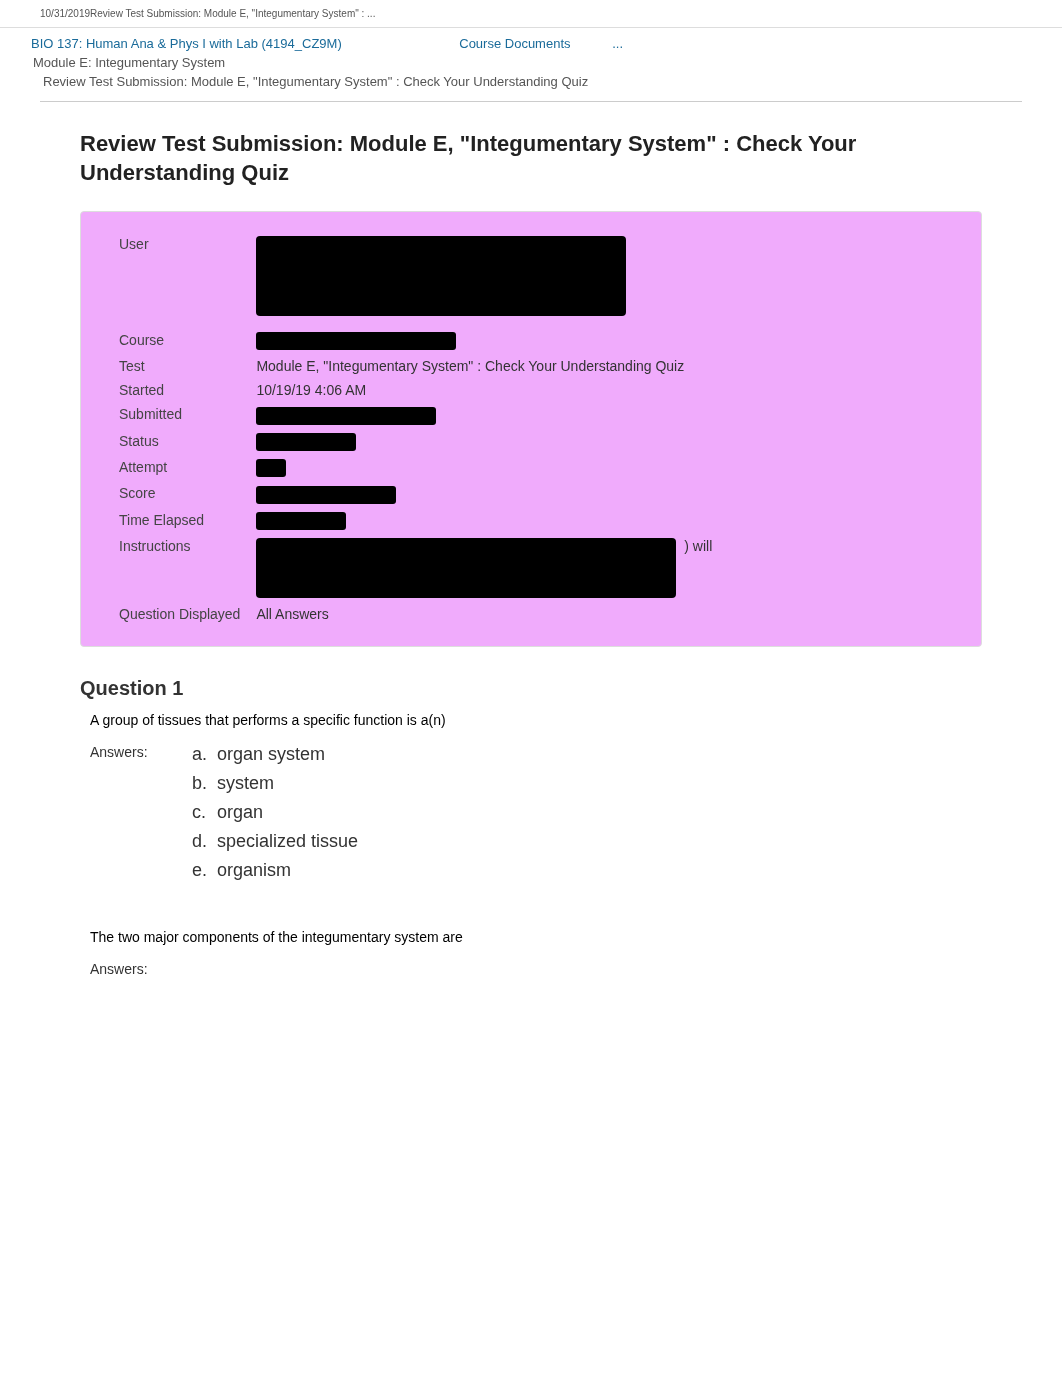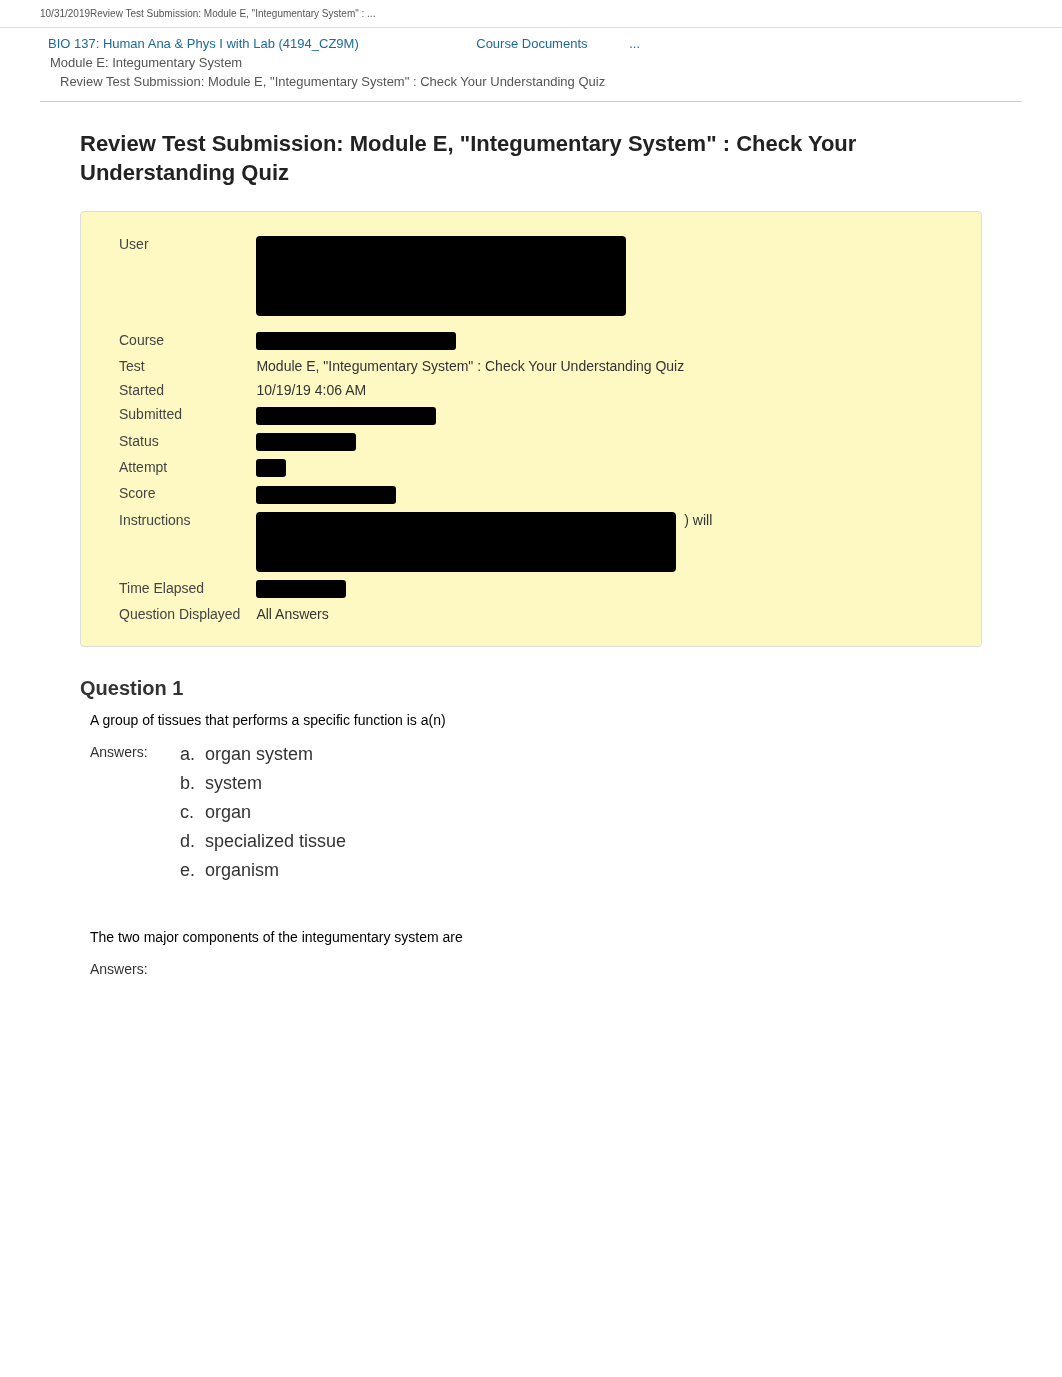--- a/index.html
+++ b/index.html
@@ -14,21 +14,21 @@
     .top-bar {
       display: flex;
       justify-content: flex-start;
       padding: 8px 40px;
       font-size: 10px;
       color: #555;
       border-bottom: 1px solid #ddd;
     }
 
     .breadcrumb-area {
-      padding: 8px 40px 4px 48px;
+      padding: 8px 40px 4px 31px;
       font-size: 13px;
     }
 
     .breadcrumb-row1 {
       display: flex;
       gap: 10px;
       align-items: center;
       margin-bottom: 4px;
     }
 
@@ -67,21 +67,21 @@
 
     .page-title {
       font-size: 22px;
       font-weight: bold;
       color: #222;
       margin-bottom: 24px;
       line-height: 1.3;
     }
 
     .info-table-container {
-      background: #fef9c3;
+      background: #f0abfc;
       border: 1px solid #ddd;
       border-radius: 4px;
       padding: 20px 30px;
       margin-bottom: 30px;
       position: relative;
     }
 
     .info-table {
       width: 100%;
       border-collapse: collapse;
@@ -134,21 +134,21 @@
 
     .question-text {
       font-size: 14px;
       color: #000000;
       margin-bottom: 16px;
       padding-left: 10px;
     }
 
     .answers-row {
       display: flex;
-      gap: 0;
+      gap: 12px;
       align-items: flex-start;
       padding-left: 10px;
     }
 
     .answers-label {
       font-size: 14px;
       font-weight: normal;
       color: #333;
       min-width: 90px;
       padding-top: 0;
@@ -239,30 +239,30 @@
               <span class="blurred-box" style="width:30px;"></span>
             </td>
           </tr>
           <tr>
             <td>Score</td>
             <td>
               <span class="blurred-box" style="width:140px;"></span>
             </td>
           </tr>
           <tr>
+            <td>Time Elapsed</td>
+            <td>
+              <span class="blurred-box" style="width:90px;"></span>
+            </td>
+          </tr>
+          <tr>
             <td>Instructions</td>
             <td>
               <span class="blurred-box" style="width:420px; height:60px; vertical-align:top; display:inline-block; border-radius:4px;"></span>
               <span style="margin-left:4px;">) will</span>
-            </td>
-          </tr>
-          <tr>
-            <td>Time Elapsed</td>
-            <td>
-              <span class="blurred-box" style="width:90px;"></span>
             </td>
           </tr>
           <tr>
             <td>Question Displayed</td>
             <td>All Answers</td>
           </tr>
         </tbody>
       </table>
     </div>
   </div>

